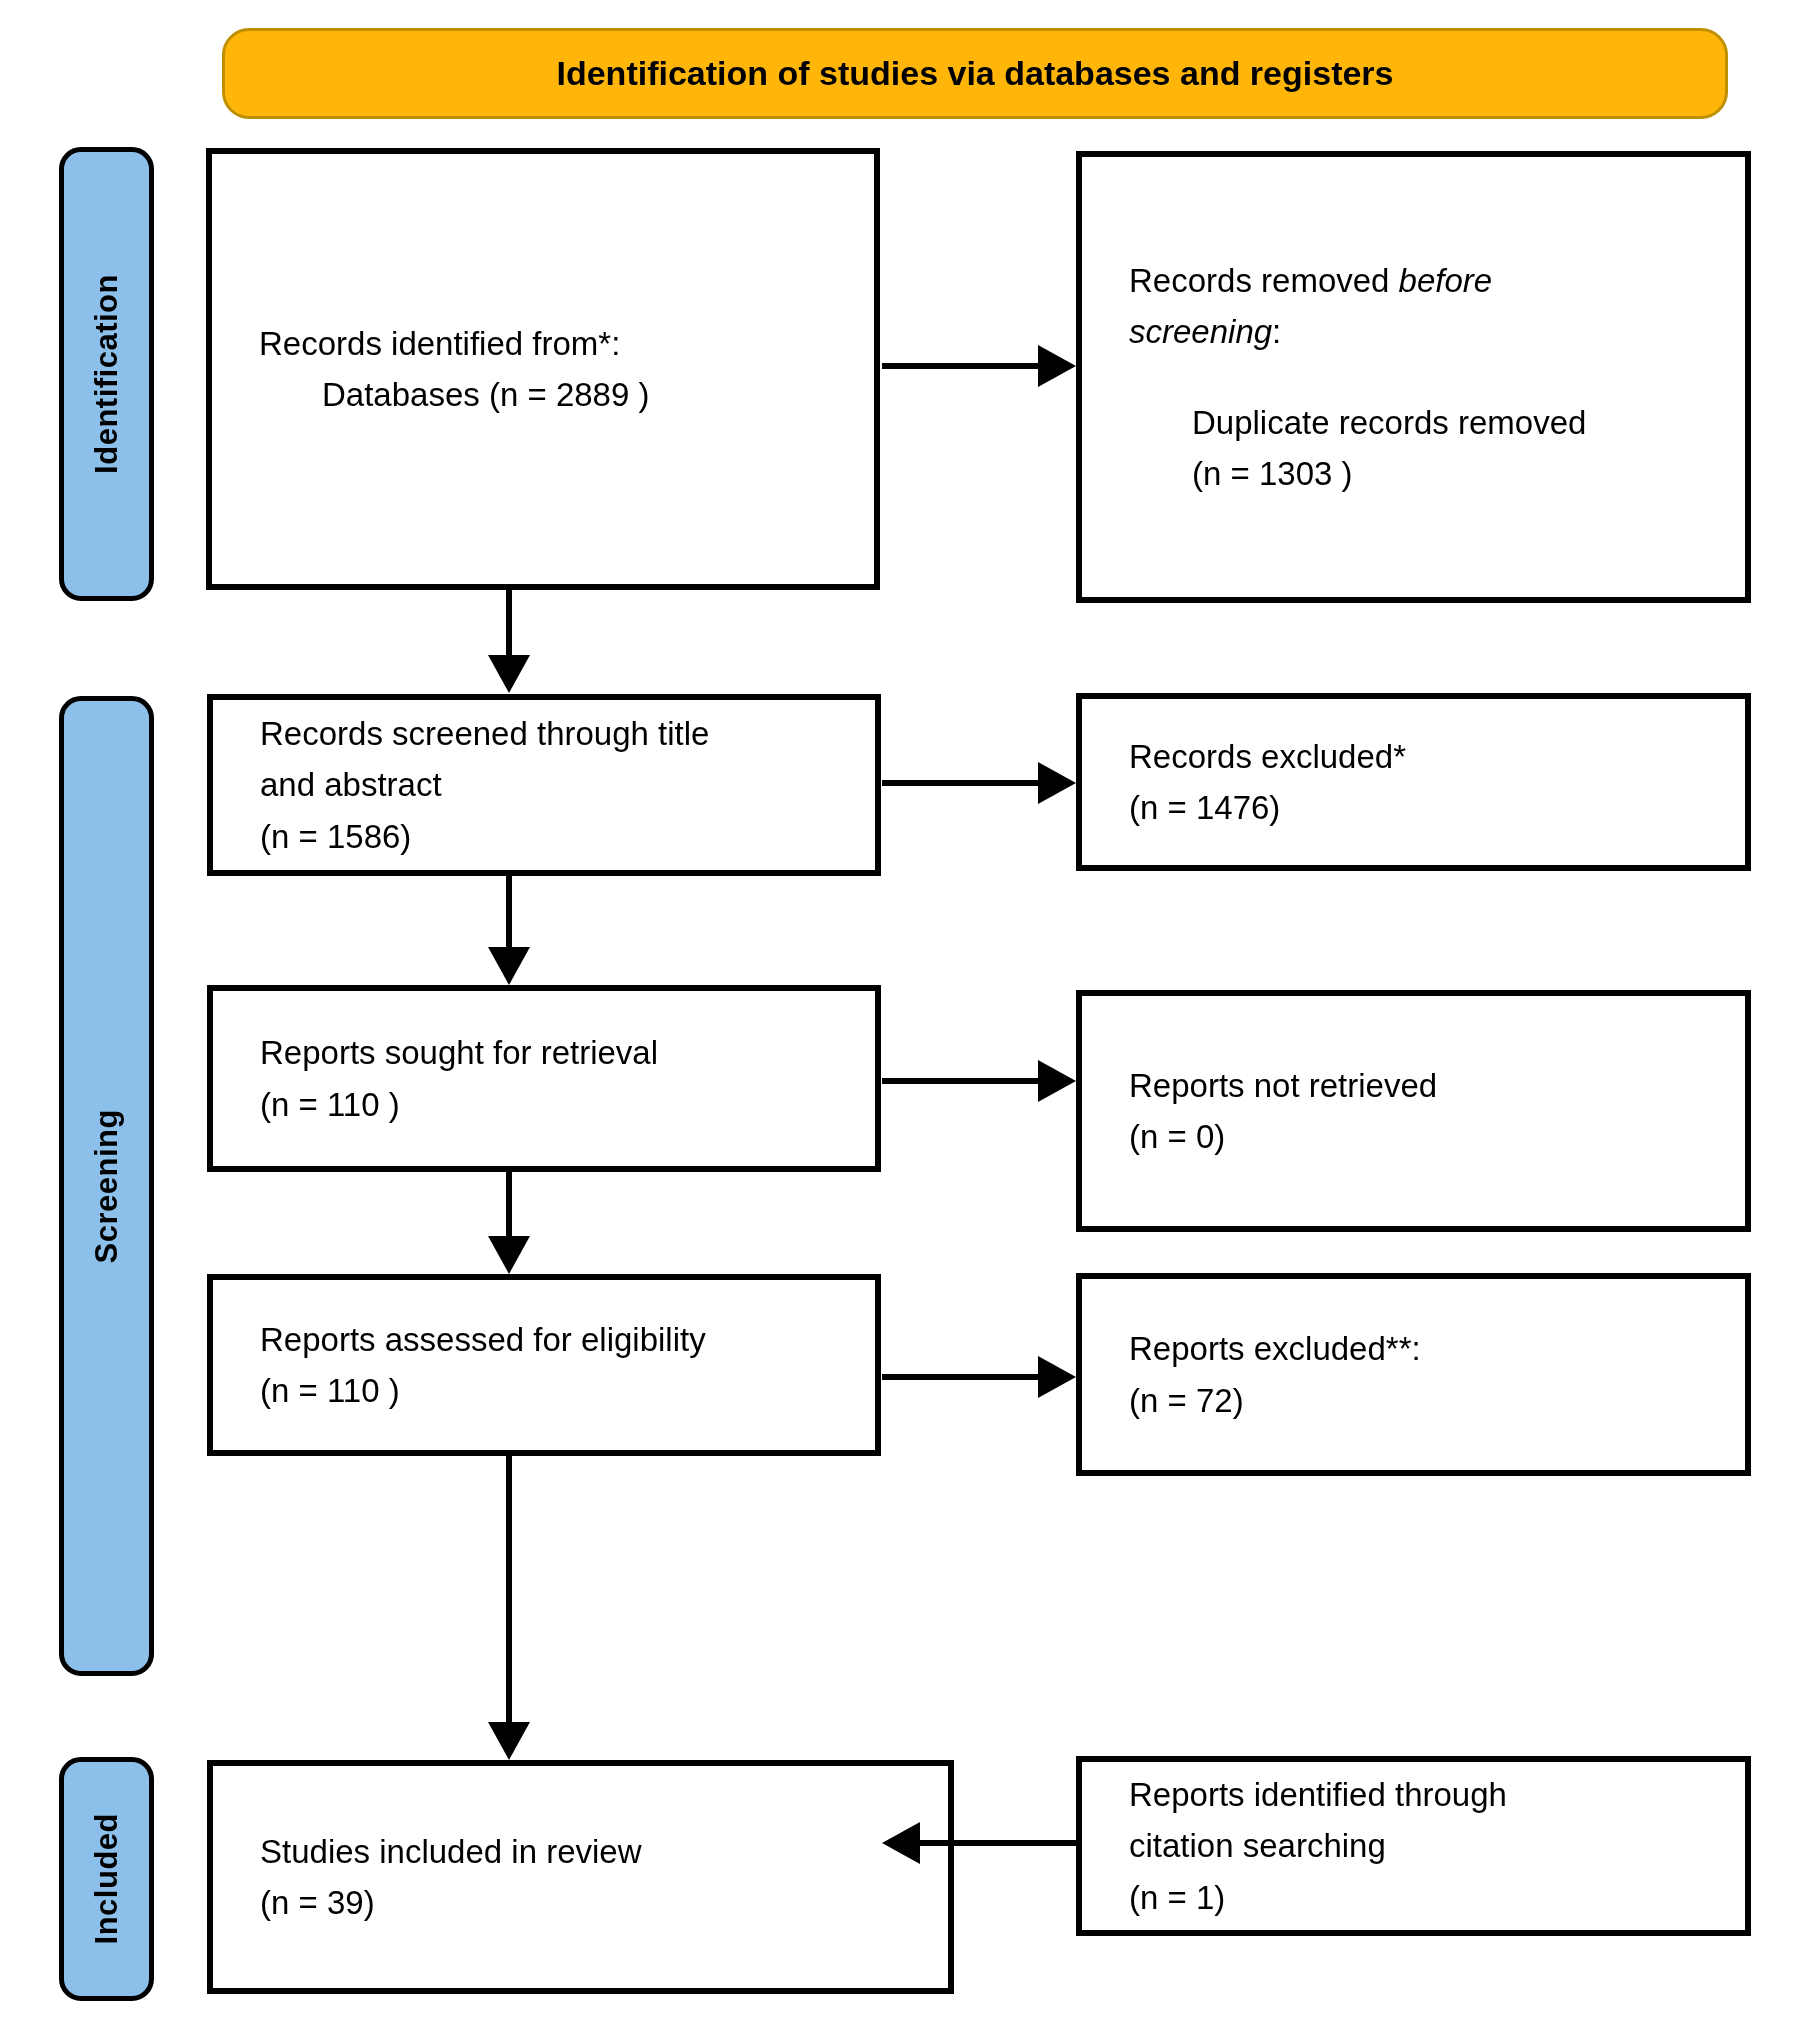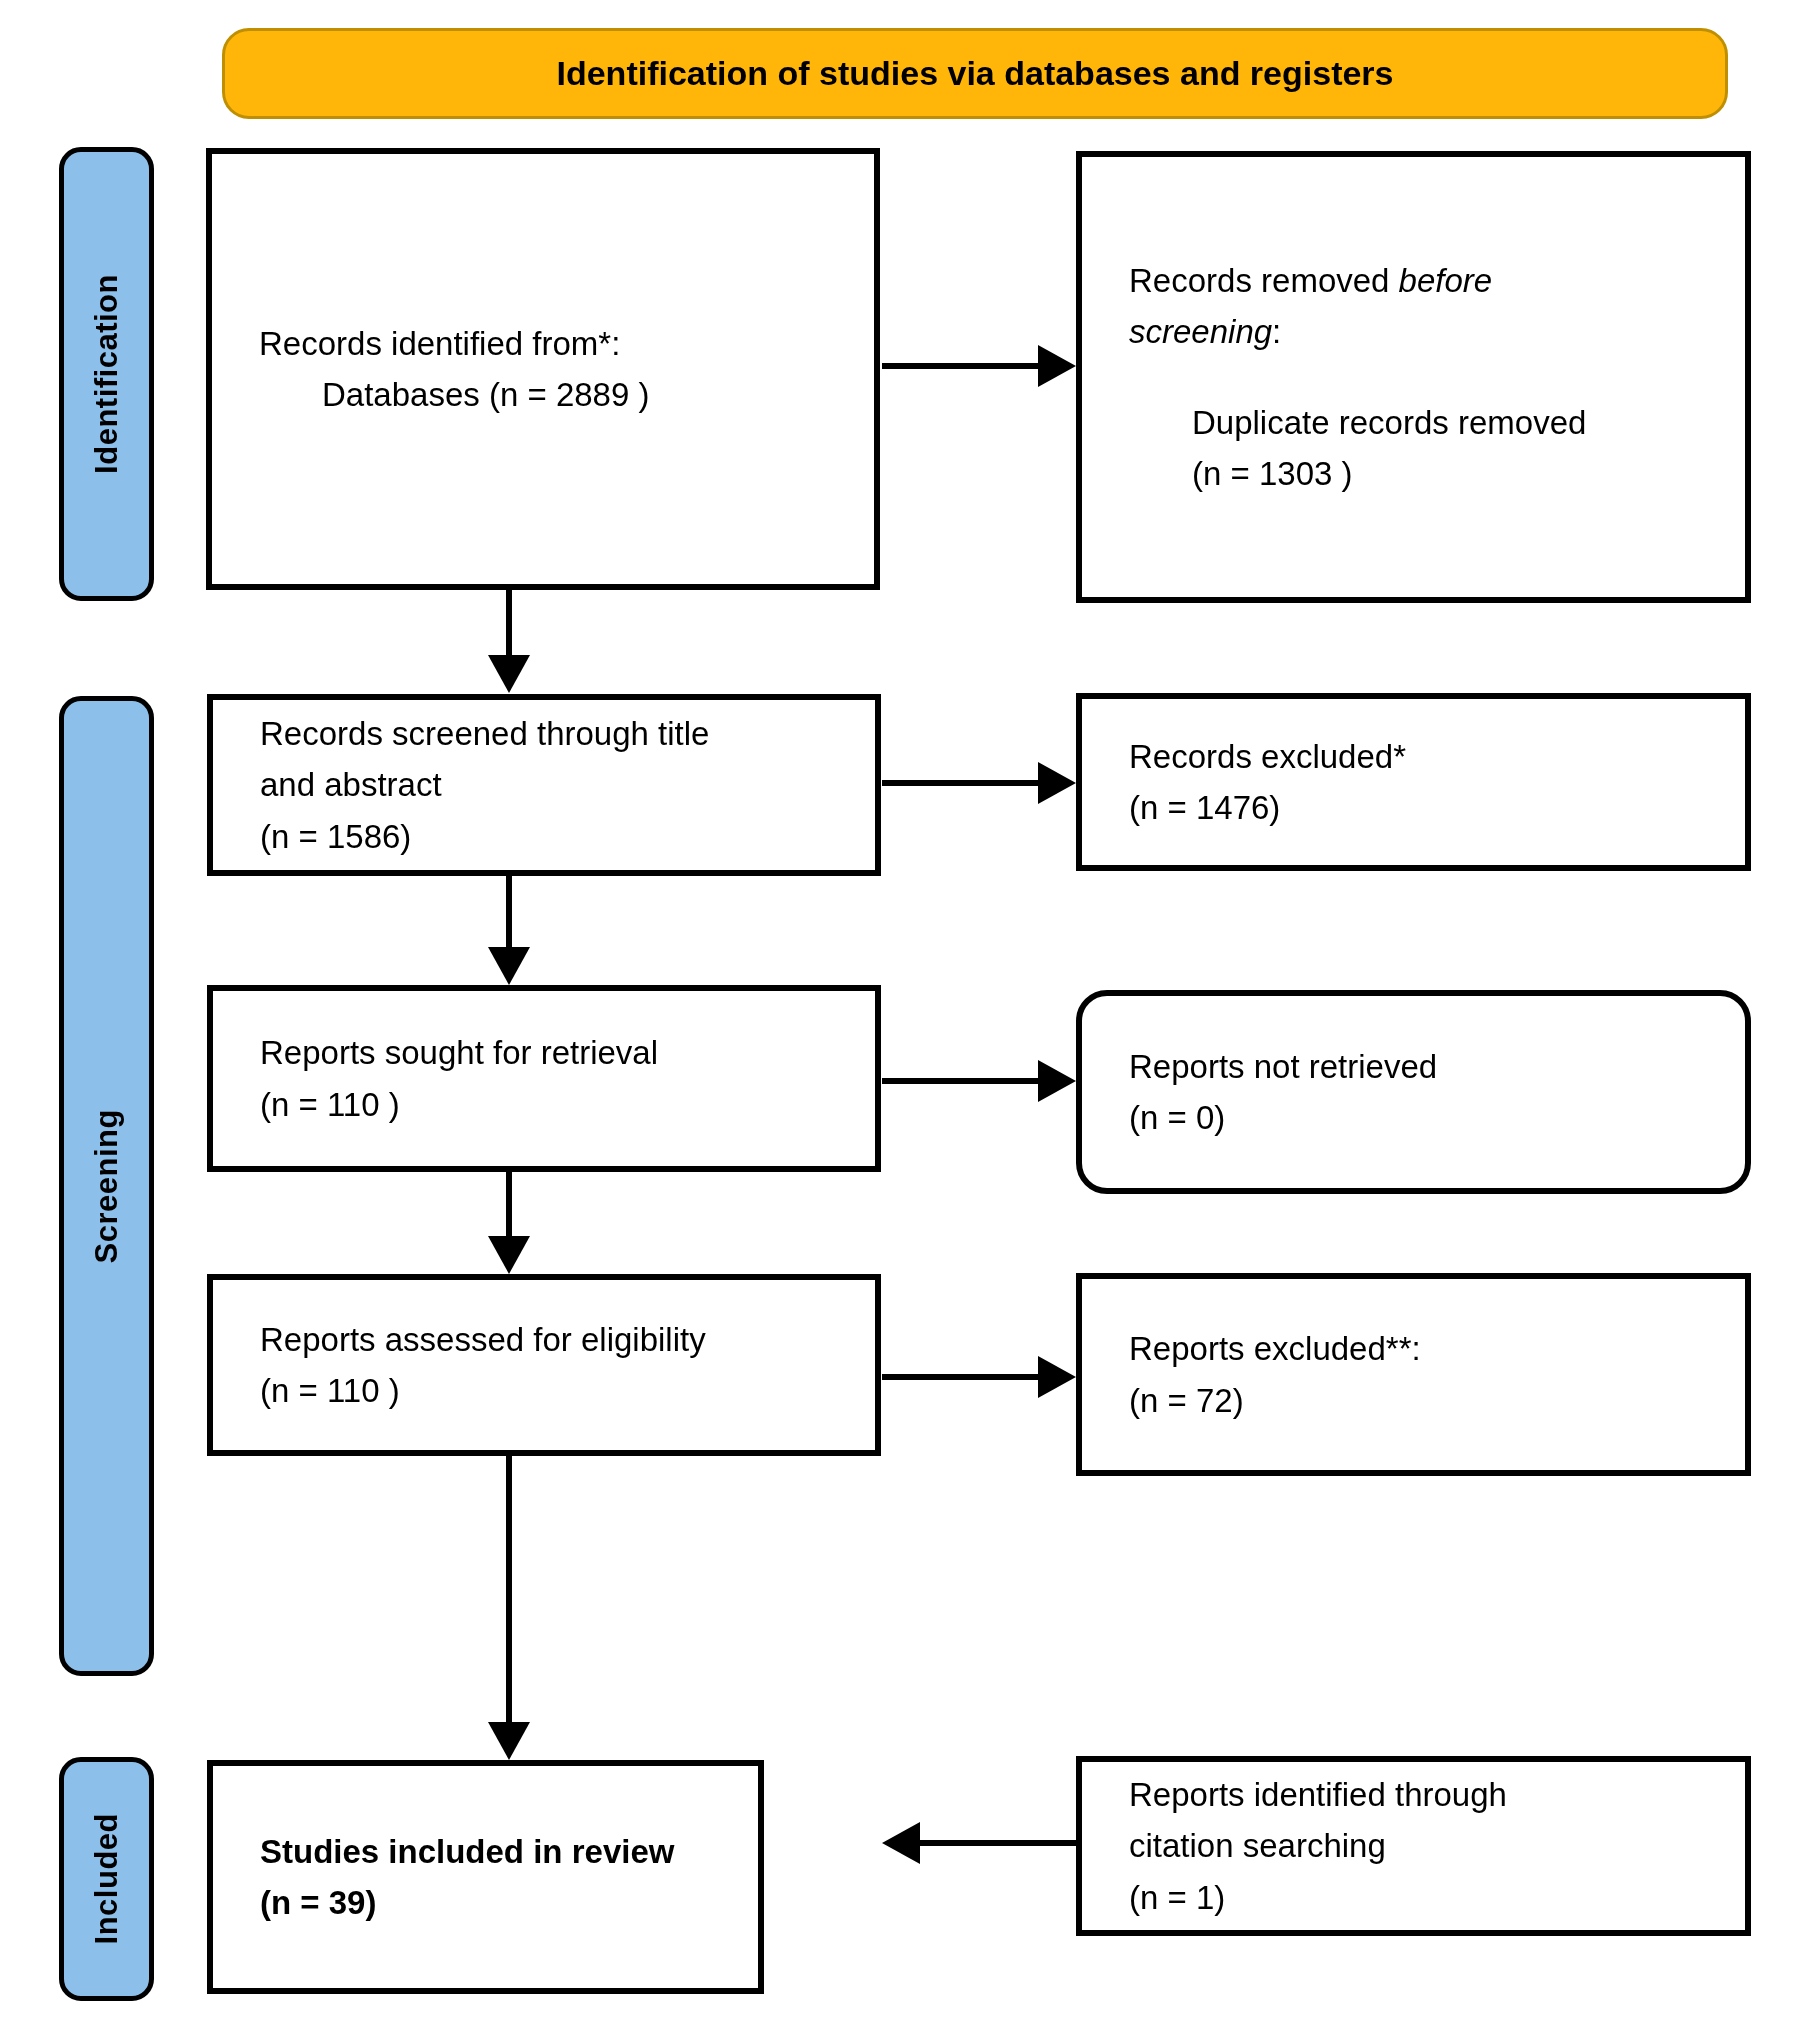--- a/index.html
+++ b/index.html
@@ -69,24 +69,24 @@
   .tline  { display: block; }
   .indent { padding-left: 63px; }
   .gap-top { margin-top: 40px; }
   .it { font-style: italic; }
 
   #box-records-identified    { left: 206px;  top: 148px;  width: 674px; height: 442px; }
   #box-records-removed       { left: 1076px; top: 151px;  width: 675px; height: 452px; }
   #box-records-screened      { left: 207px;  top: 694px; width: 674px; height: 182px; }
   #box-records-excluded      { left: 1076px; top: 693px; width: 675px; height: 178px; }
   #box-reports-sought        { left: 207px;  top: 985px; width: 674px; height: 187px; }
-  #box-reports-not-retrieved { left: 1076px; top: 990px; width: 675px; height: 204px; border-radius: 31px; }
+  #box-reports-not-retrieved { left: 1076px; top: 990px; width: 675px; height: 242px; }
   #box-reports-assessed      { left: 207px;  top: 1274px; width: 674px; height: 182px; }
   #box-reports-excluded      { left: 1076px; top: 1273px; width: 675px; height: 203px; }
-  #box-studies-included      { left: 207px;  top: 1760px; width: 557px; height: 234px; font-weight: bold; }
+  #box-studies-included      { left: 207px;  top: 1760px; width: 747px; height: 234px; }
   #box-citation-reports      { left: 1076px; top: 1756px; width: 675px; height: 180px; }
 
   
   .arrow-line-v {
     position: absolute;
     width: 6.3px;
     left: 506px;
     background: var(--arrow, #000000);
   }
   .arrow-head-down {

